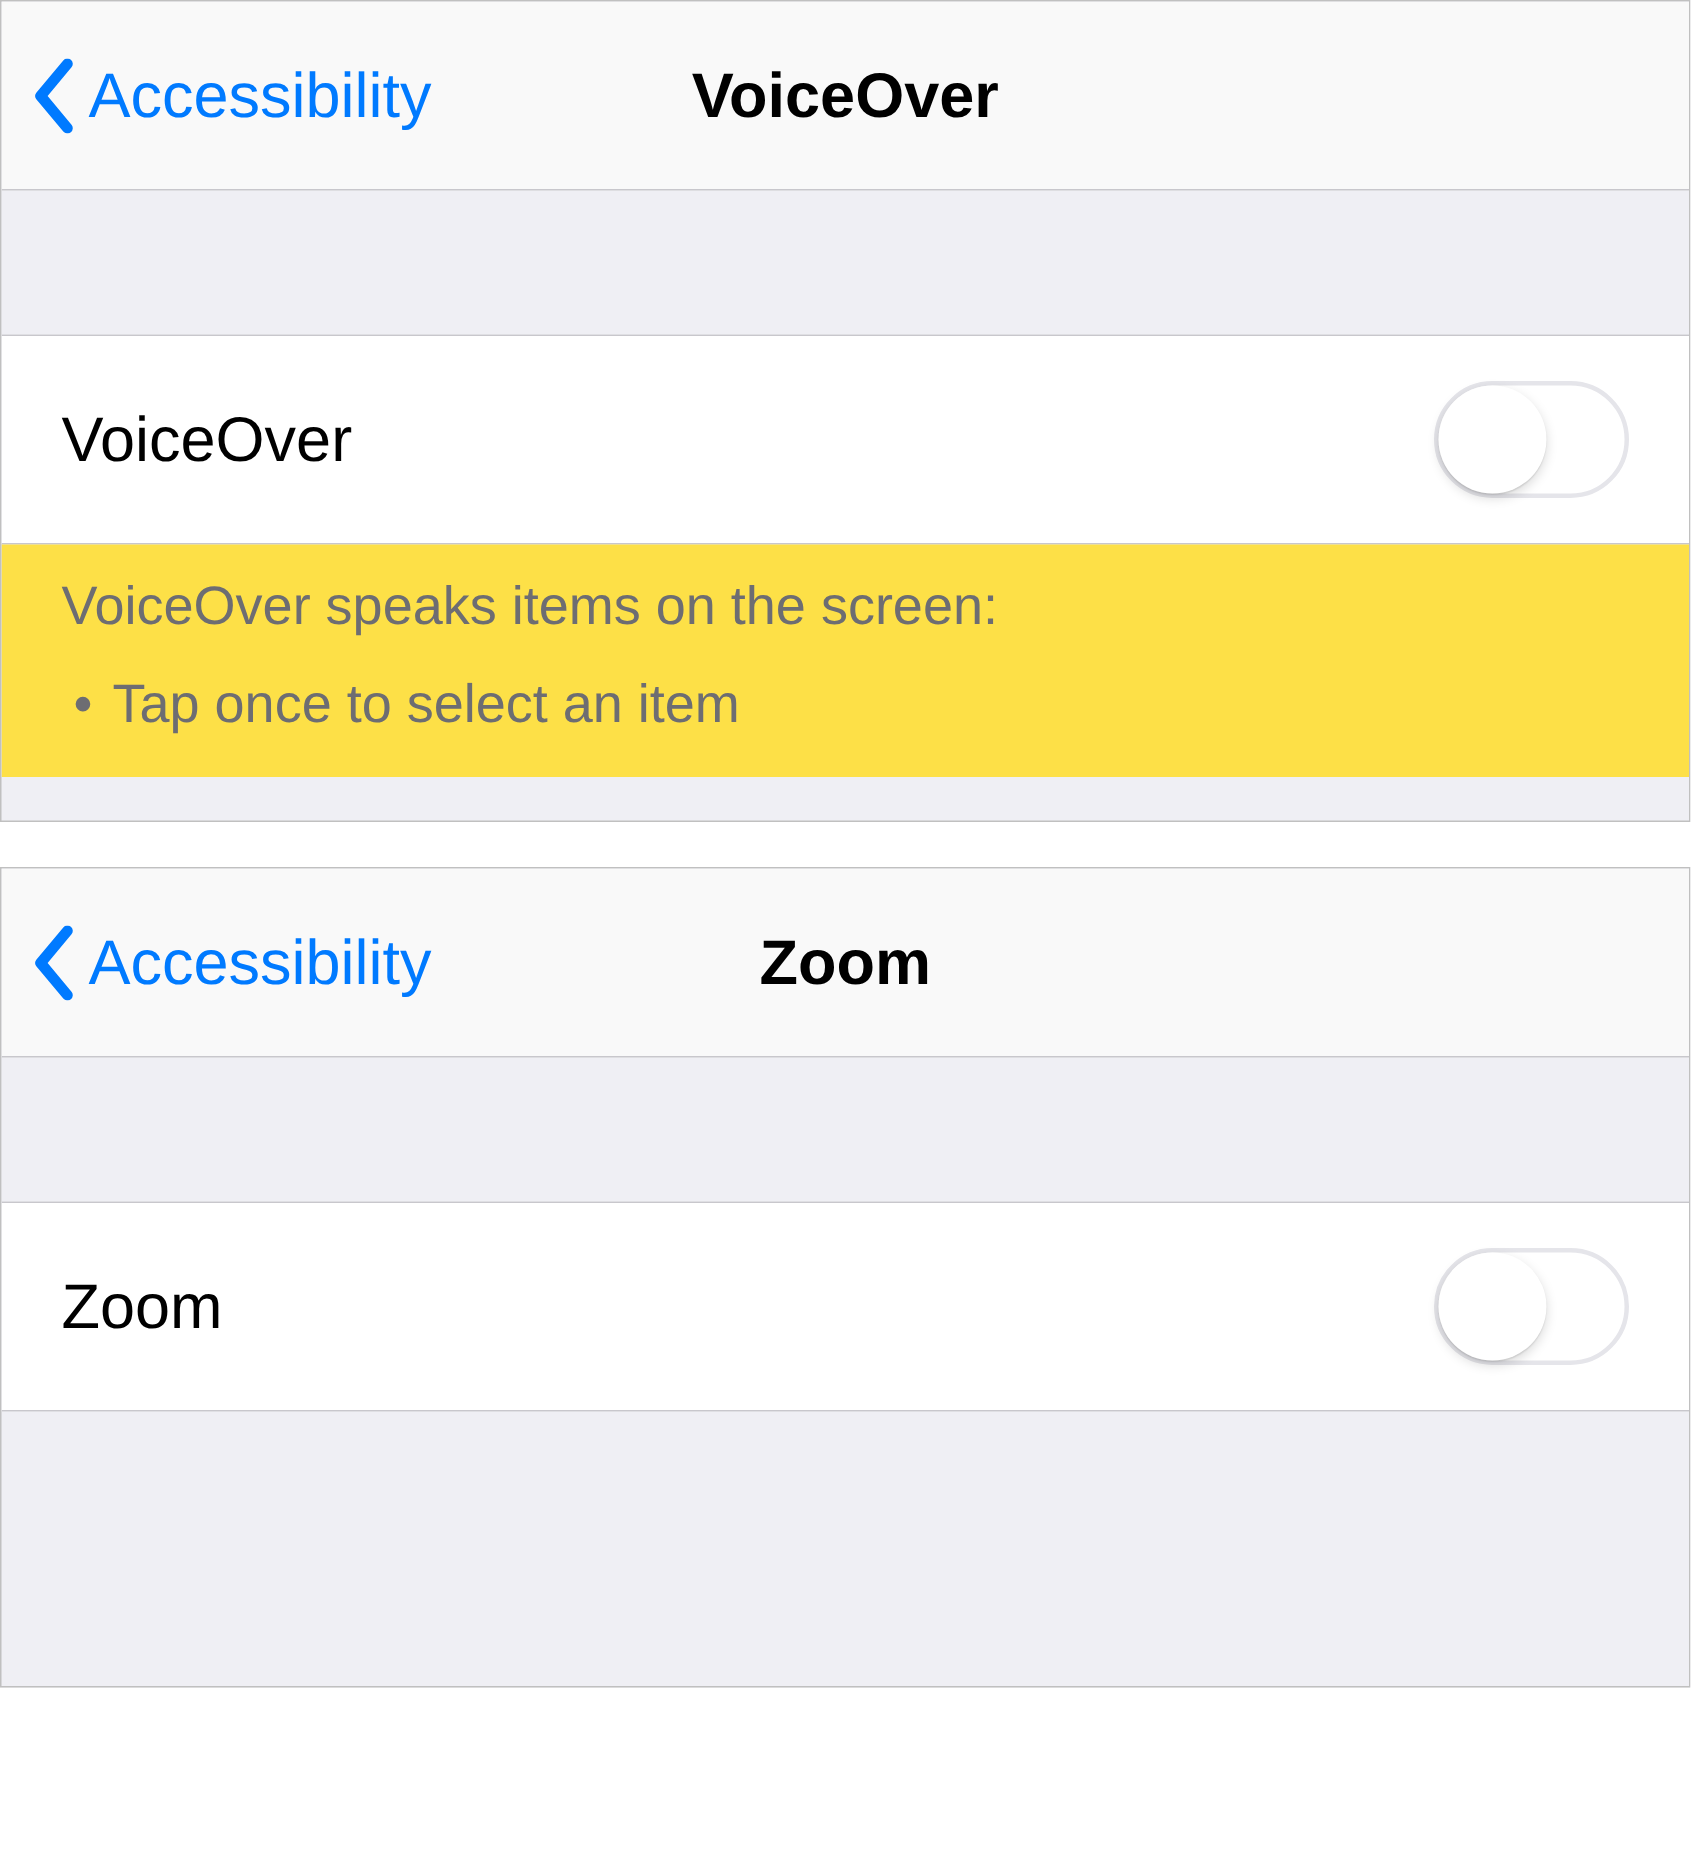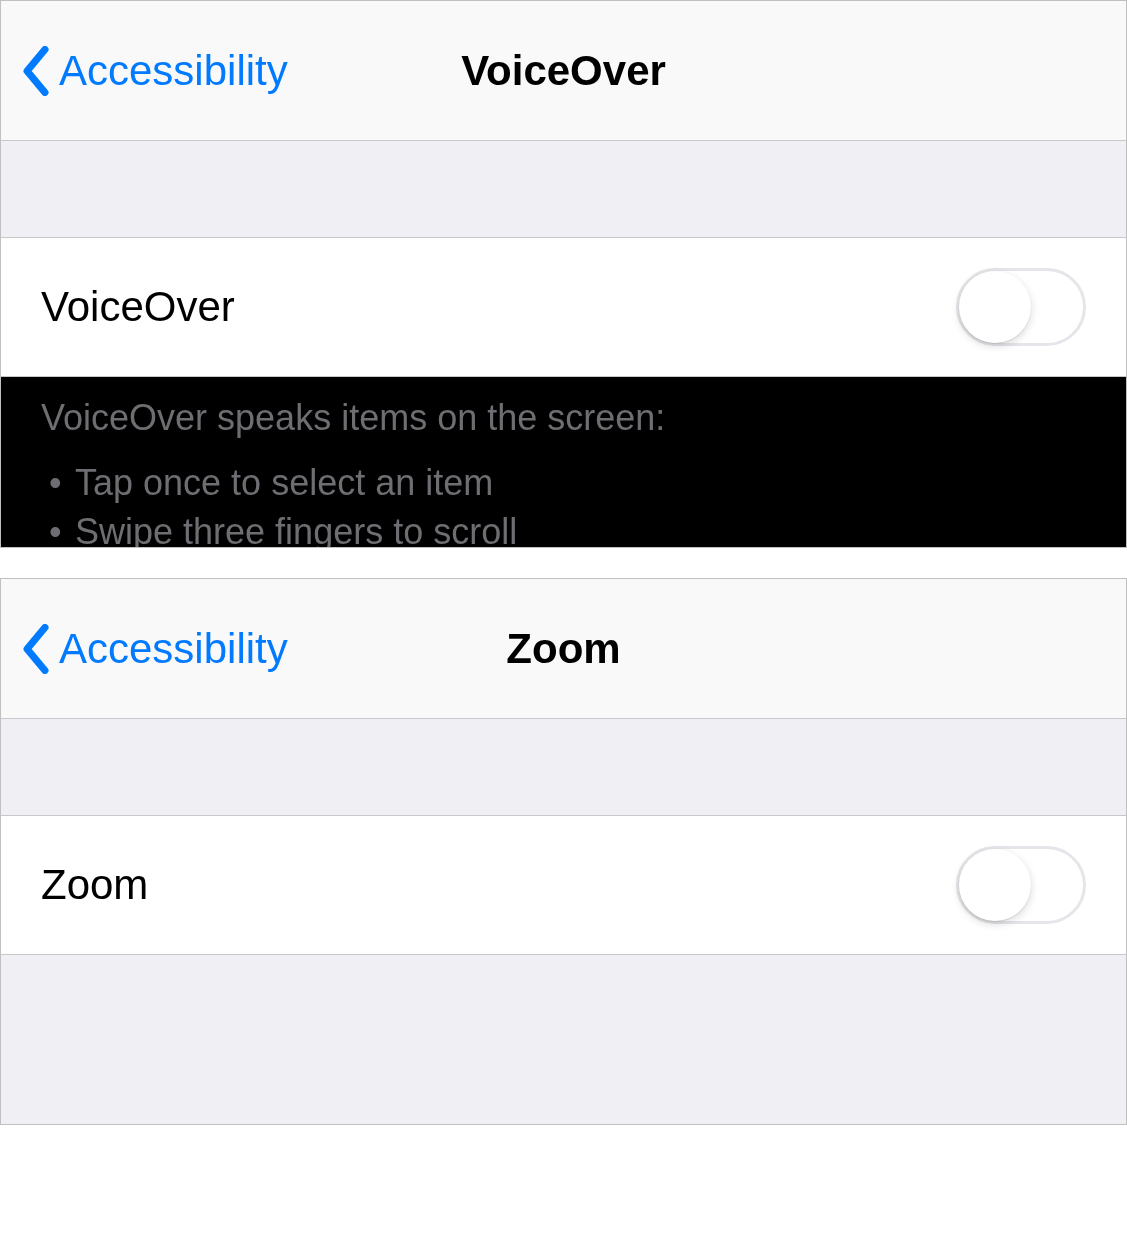--- a/index.html
+++ b/index.html
@@ -14,21 +14,21 @@
     }
     .panel {
       border: 1px solid #c0c0c0;
       margin-bottom: 30px;
       overflow: hidden;
       background: #efeff4;
     }
     .navbar {
       background: #f9f9f9;
       border-bottom: 1px solid #c8c7cc;
-      height: 140px;
+      height: 126px;
       position: relative;
       display: flex;
       align-items: center;
     }
     .navbar-back {
       display: flex;
       align-items: center;
       color: #007aff;
       font-size: 42px;
       padding-left: 20px;
@@ -78,21 +78,21 @@
       width: 72px;
       height: 72px;
       background: #fff;
       border-radius: 50%;
       top: 0px;
       left: 0px;
       box-shadow: 0 3px 8px rgba(0,0,0,0.15), 0 1px 1px rgba(0,0,0,0.1);
     }
     .footer {
       padding: 20px 40px 24px 40px;
-      background: #000000;
+      background: #fde047;
     }
     .footer-heading {
       font-size: 36px;
       color: #6d6d72;
     }
     .footer-list {
       list-style: none;
       margin-top: 20px;
     }
     .footer-list li {
@@ -133,21 +133,20 @@
   <div class="row">
     <div class="row-label">VoiceOver</div>
     <div class="toggle">
       <div class="toggle-knob"></div>
     </div>
   </div>
   <div class="footer">
     <div class="footer-heading">VoiceOver speaks items on the screen:</div>
     <ul class="footer-list">
       <li>Tap once to select an item</li>
-      <li>Swipe three fingers to scroll</li>
     </ul>
 
   </div>
 </div>
 
 <div class="panel cut2">
   <div class="navbar">
     <div class="navbar-back">
       <svg viewBox="0 0 16 28">
         <polyline points="13,2 3,14 13,26" fill="none" stroke="#007aff" stroke-width="4" stroke-linecap="round" stroke-linejoin="round"></polyline>

